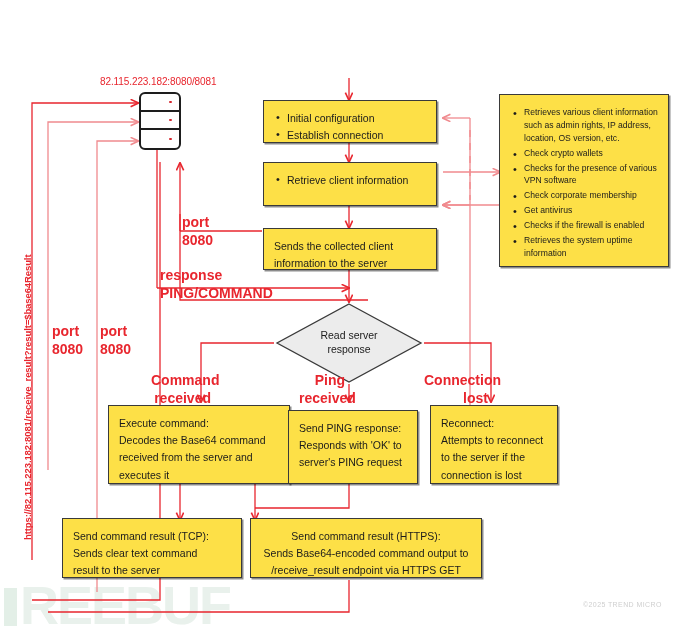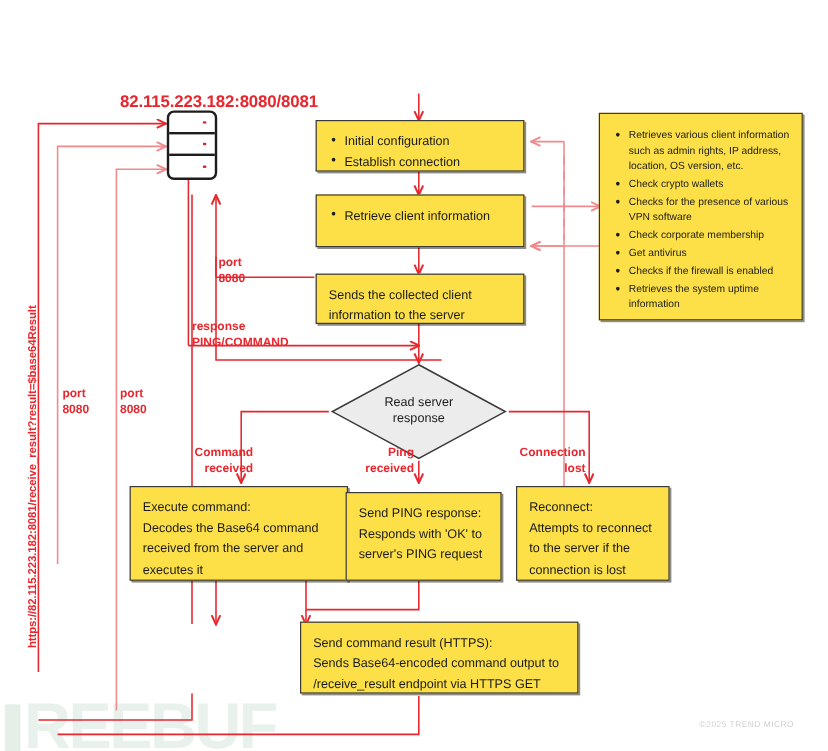--- a/index.html
+++ b/index.html
@@ -24,25 +24,25 @@
       flex-direction:column;align-items:center;justify-content:center;font-size:10.5px;
       line-height:1.3;color:#1b1b1b;text-align:center;}
 
   #server{position:absolute;width:42px;height:58px;border:2.3px solid #1d1d1d;border-radius:6px;
           background:#fff;box-sizing:border-box;}
   #server .bay{height:33.33%;box-sizing:border-box;border-bottom:2.3px solid #1d1d1d;position:relative;}
   #server .bay:last-child{border-bottom:none;}
   #server .bay:after{content:"";position:absolute;right:7px;top:50%;margin-top:-1.3px;
           width:2.6px;height:2.6px;border-radius:50%;background:#d4262e;}
 
-  .rlabel{position:absolute;color:#e8262e;font-size:10px;line-height:1.25;font-weight:bold;
+  .rlabel{position:absolute;color:#e8262e;font-size:14px;line-height:1.25;font-weight:bold;
           white-space:pre-line;}
   .rlabel.ctr{text-align:right;}
 
-  #iplabel{position:absolute;color:#e8262e;font-size:14px;font-weight:bold;letter-spacing:-0.1px;}
+  #iplabel{position:absolute;color:#e8262e;font-size:10px;font-weight:normal;letter-spacing:-0.1px;}
 
   #vurl{position:absolute;color:#e8262e;font-size:9.5px;font-weight:bold;white-space:nowrap;
         transform-origin:left top;transform:rotate(-90deg);letter-spacing:-0.1px;}
 
   #copyright{position:absolute;color:#cfcfcf;font-size:7px;letter-spacing:0.4px;}
 
   #wmark{position:absolute;left:4px;top:578px;font-size:54px;font-weight:bold;color:#e9f1ec;
          letter-spacing:-2px;line-height:1;user-select:none;}
   #wmark .bar{display:inline-block;width:13px;height:40px;background:#e3efe7;
          vertical-align:-4px;margin-right:3px;}
@@ -188,22 +188,29 @@
 
   <div class="node" style="left:430px;top:405px;width:128px;height:79px;">
     <div class="inner">
       <p>Reconnect:</p>
       <p>Attempts to reconnect</p>
       <p>to the server if the</p>
       <p>connection is lost</p>
     </div>
   </div>
 
-
-  <div class="node" style="left:250px;top:518px;width:232px;height:60px;">
+  <div class="node" style="left:62px;top:518px;width:180px;height:60px;">
+    <div class="inner">
+      <p>Send command result (TCP):</p>
+      <p>Sends clear text command</p>
+      <p>result to the server</p>
+    </div>
+  </div>
+
+  <div class="node" style="left:250px;top:518px;width:232px;height:60px;text-align:center;">
     <div class="inner">
       <p>Send command result (HTTPS):</p>
       <p>Sends Base64-encoded command output to</p>
       <p>/receive_result endpoint via HTTPS GET</p>
     </div>
   </div>
 
   <div class="node" style="left:499px;top:94px;width:170px;height:173px;">
     <div class="inner" style="padding:9px 9px 9px 11px;font-size:8.6px;line-height:1.5;">
       <ul>

